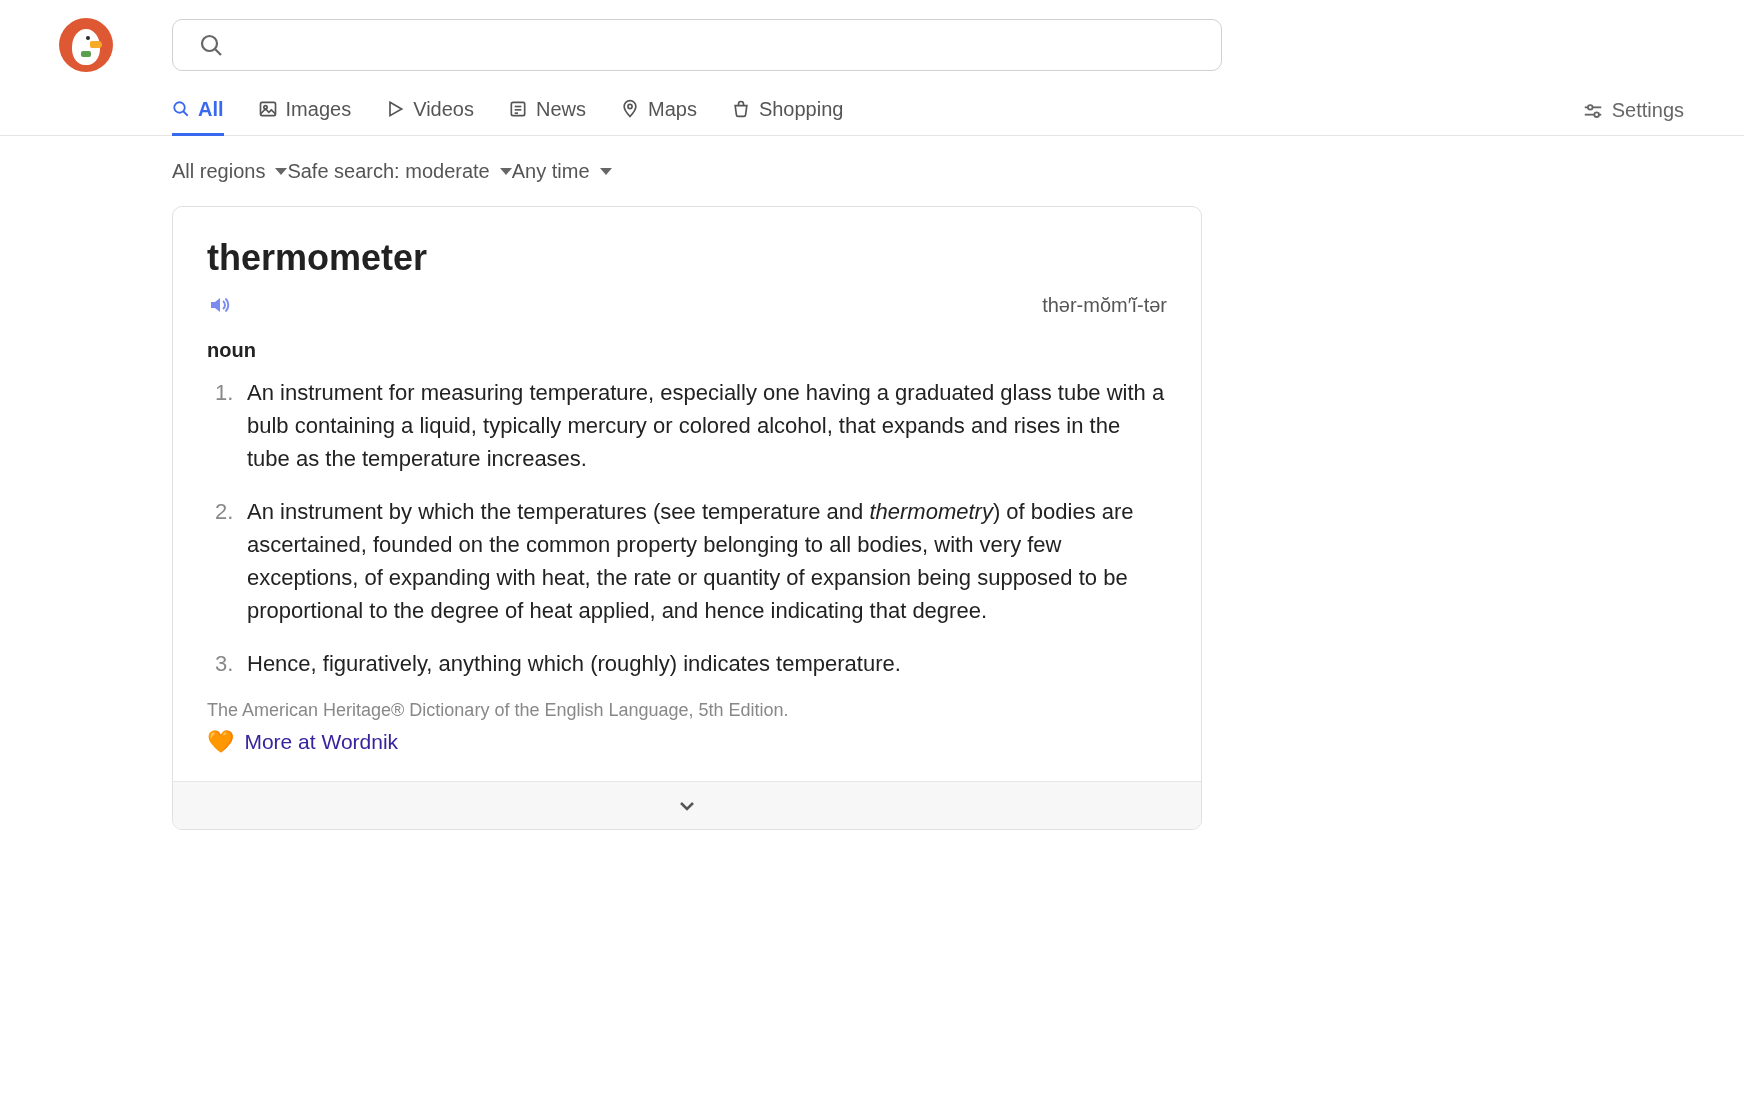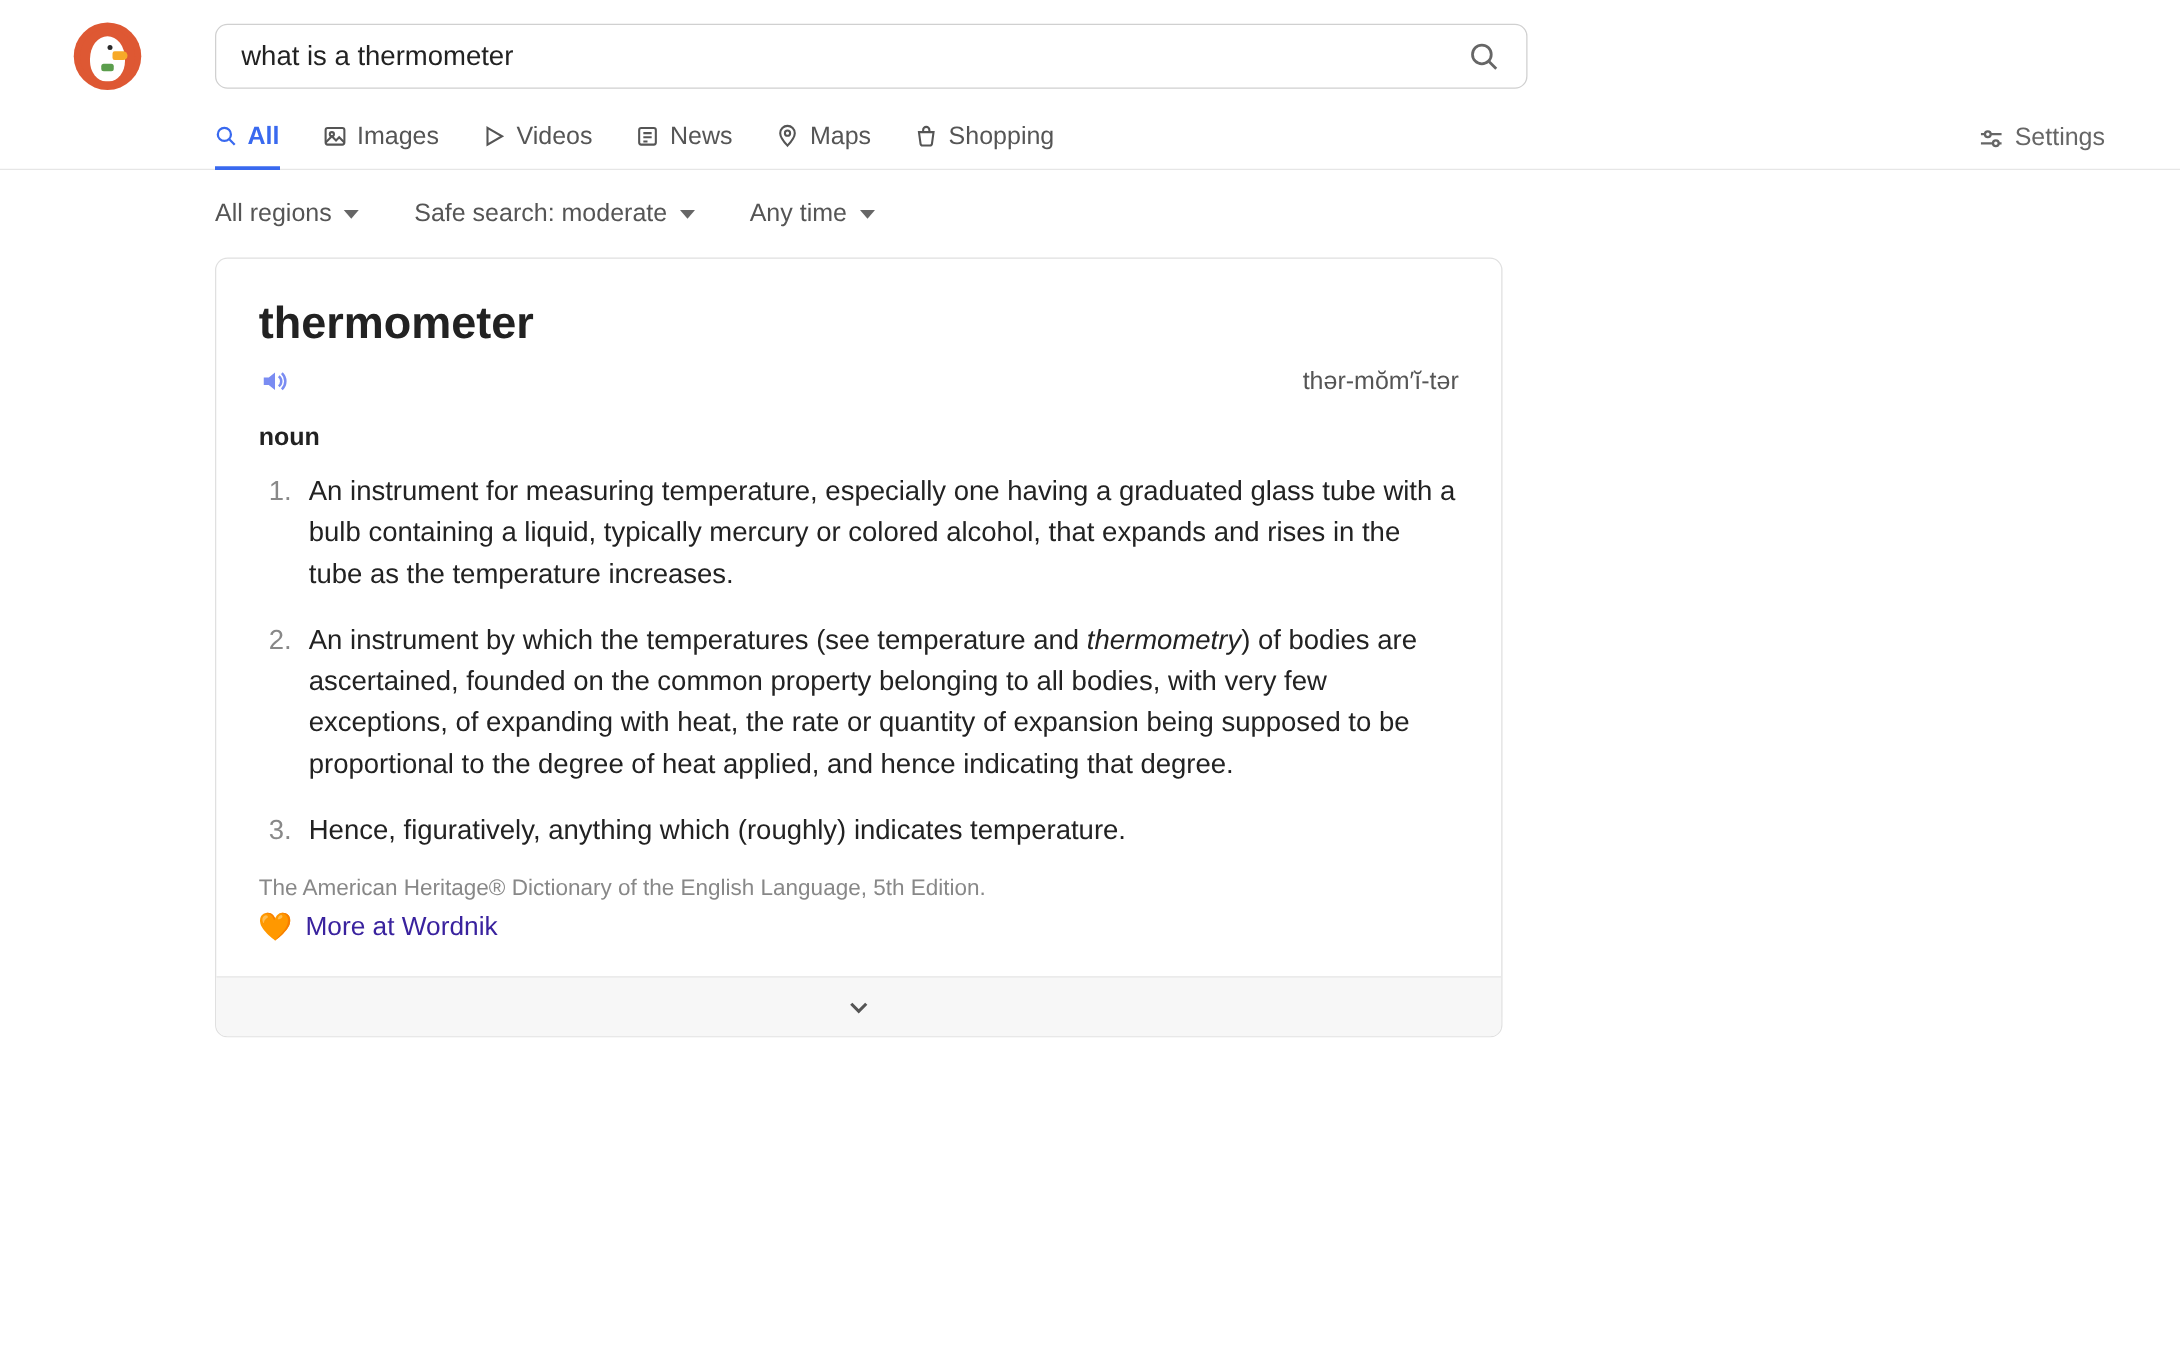--- a/index.html
+++ b/index.html
@@ -129,21 +129,20 @@
       gap: 8px;
       color: #666;
       font-size: 20px;
       margin-right: 60px;
       cursor: pointer;
     }
     .filters-row {
       display: flex;
       align-items: center;
       padding-left: 172px;
-      gap: 44px;
       height: 70px;
       color: #555;
       font-size: 20px;
     }
     .filter { display: flex; align-items: center; gap: 10px; cursor: pointer; }
     .caret {
       display: inline-block;
       width: 0; height: 0;
       border-left: 6px solid transparent;
       border-right: 6px solid transparent;
@@ -242,21 +241,20 @@
     <div class="logo">
       <div class="logo-inner">
         <div class="duck-body"></div>
         <div class="duck-beak"></div>
         <div class="duck-eye"></div>
         <div class="duck-bow"></div>
       </div>
     </div>
   </div>
   <div class="search-box">
-    <input class="search-input" type="text" value="what is a thermometer" placeholder="Search the web" style="">
     <button class="search-btn">
       <svg width="24" height="24" viewBox="0 0 24 24" fill="none" stroke="currentColor" stroke-width="2.2">
         <circle cx="10.5" cy="10.5" r="7.5"></circle>
         <line x1="16.2" y1="16.2" x2="22" y2="22"></line>
       </svg>
     </button>
   </div>
 </div>
 
 <div class="tabs-row">

